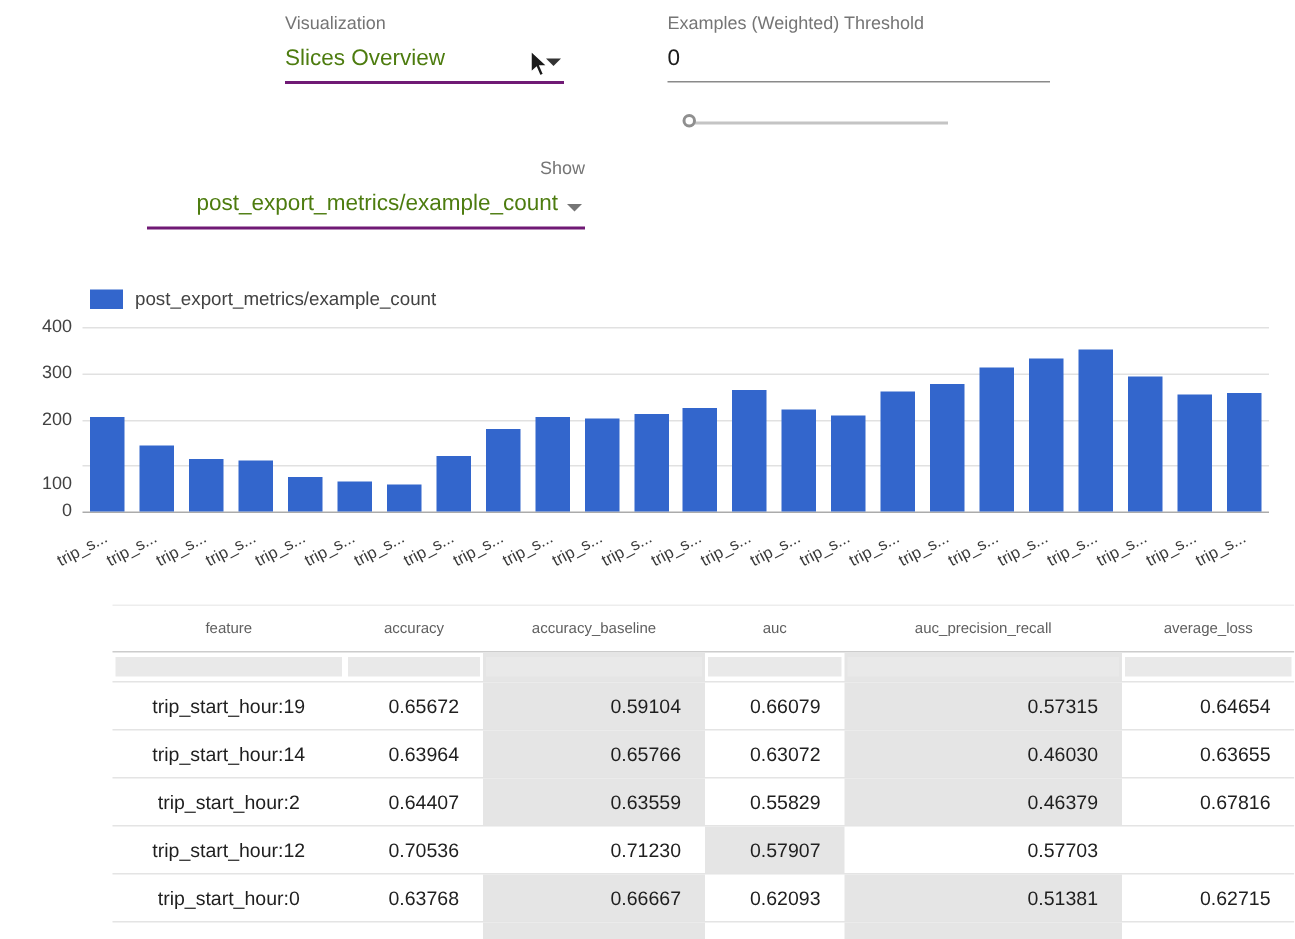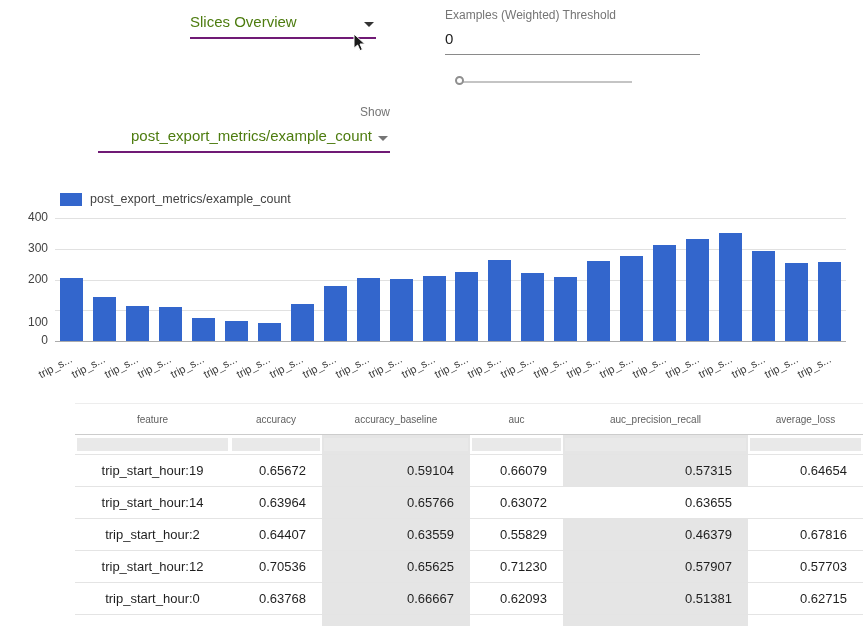--- a/index.html
+++ b/index.html
@@ -54,20 +54,21 @@
   .cell.shaded { background:#e5e5e5; }
 
   #cursor { position:absolute; left:353px; top:33px; }
 </style>
 </head>
 <body>
 
 <div id="page">
 
   <div class="ctl" id="viz">
+    <div class="lab">Visualization</div>
     <div class="sel">
       <span>Slices Overview</span>
       <span class="arr dark"></span>
     </div>
   </div>
 
   <div class="ctl" id="thr">
     <div class="lab">Examples (Weighted) Threshold</div>
     <div class="val">0</div>
     <div class="slider">
@@ -191,34 +192,34 @@
         <div class="cell shaded">0.59104</div>
         <div class="cell">0.66079</div>
         <div class="cell shaded">0.57315</div>
         <div class="cell">0.64654</div>
       </div>
       <div class="trow tdata" style="grid-template-columns: 155px 92px 148px 93px 185px 115px;">
         <div class="cell feat">trip_start_hour:14</div>
         <div class="cell">0.63964</div>
         <div class="cell shaded">0.65766</div>
         <div class="cell">0.63072</div>
+        <div class="cell shaded">0.46030</div>
         <div class="cell">0.63655</div>
       </div>
       <div class="trow tdata" style="grid-template-columns: 155px 92px 148px 93px 185px 115px;">
         <div class="cell feat">trip_start_hour:2</div>
         <div class="cell">0.64407</div>
         <div class="cell shaded">0.63559</div>
         <div class="cell">0.55829</div>
         <div class="cell shaded">0.46379</div>
         <div class="cell">0.67816</div>
       </div>
       <div class="trow tdata" style="grid-template-columns: 155px 92px 148px 93px 185px 115px;">
         <div class="cell feat">trip_start_hour:12</div>
         <div class="cell">0.70536</div>
-        <div class="cell shaded">0.65625</div>
         <div class="cell">0.71230</div>
         <div class="cell shaded">0.57907</div>
         <div class="cell">0.57703</div>
       </div>
       <div class="trow tdata" style="grid-template-columns: 155px 92px 148px 93px 185px 115px;">
         <div class="cell feat">trip_start_hour:0</div>
         <div class="cell">0.63768</div>
         <div class="cell shaded">0.66667</div>
         <div class="cell">0.62093</div>
         <div class="cell shaded">0.51381</div>

